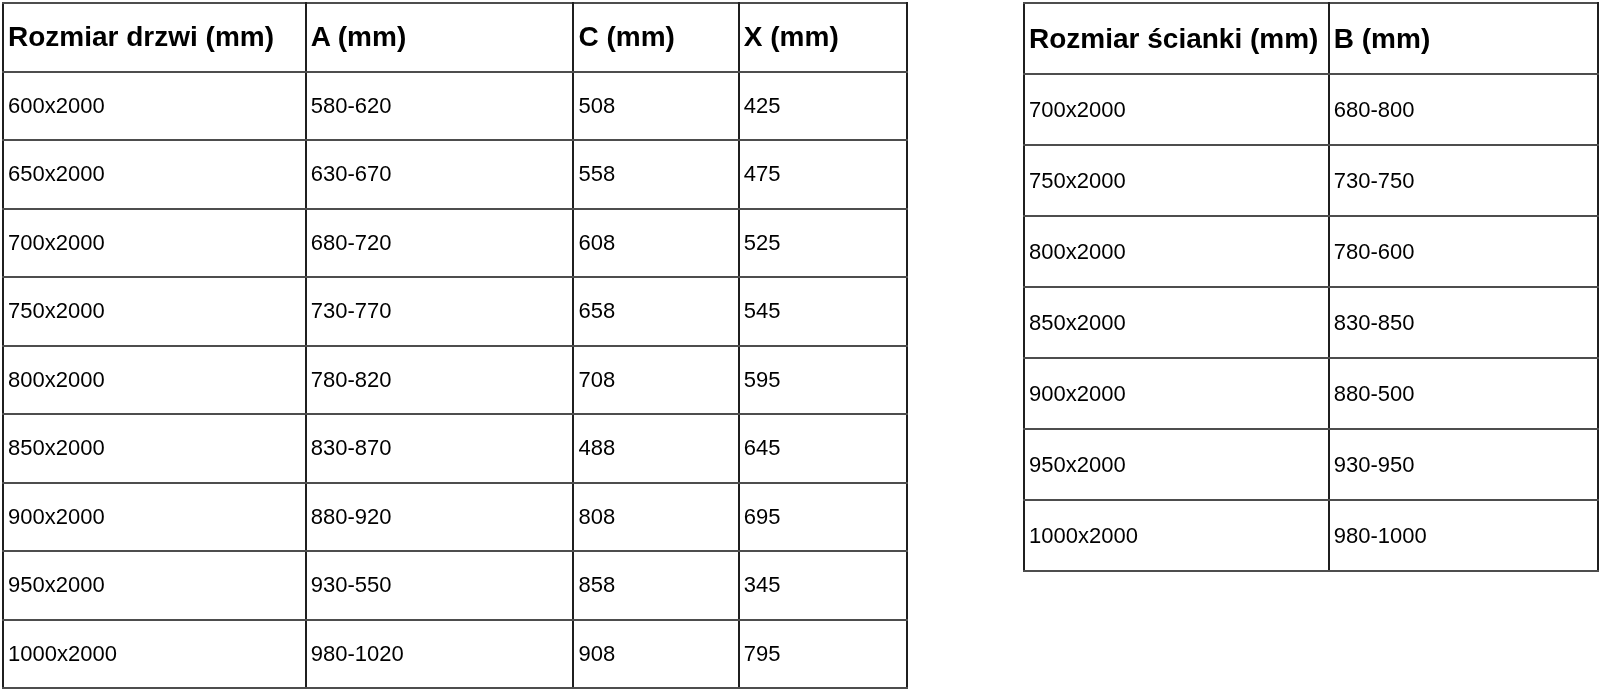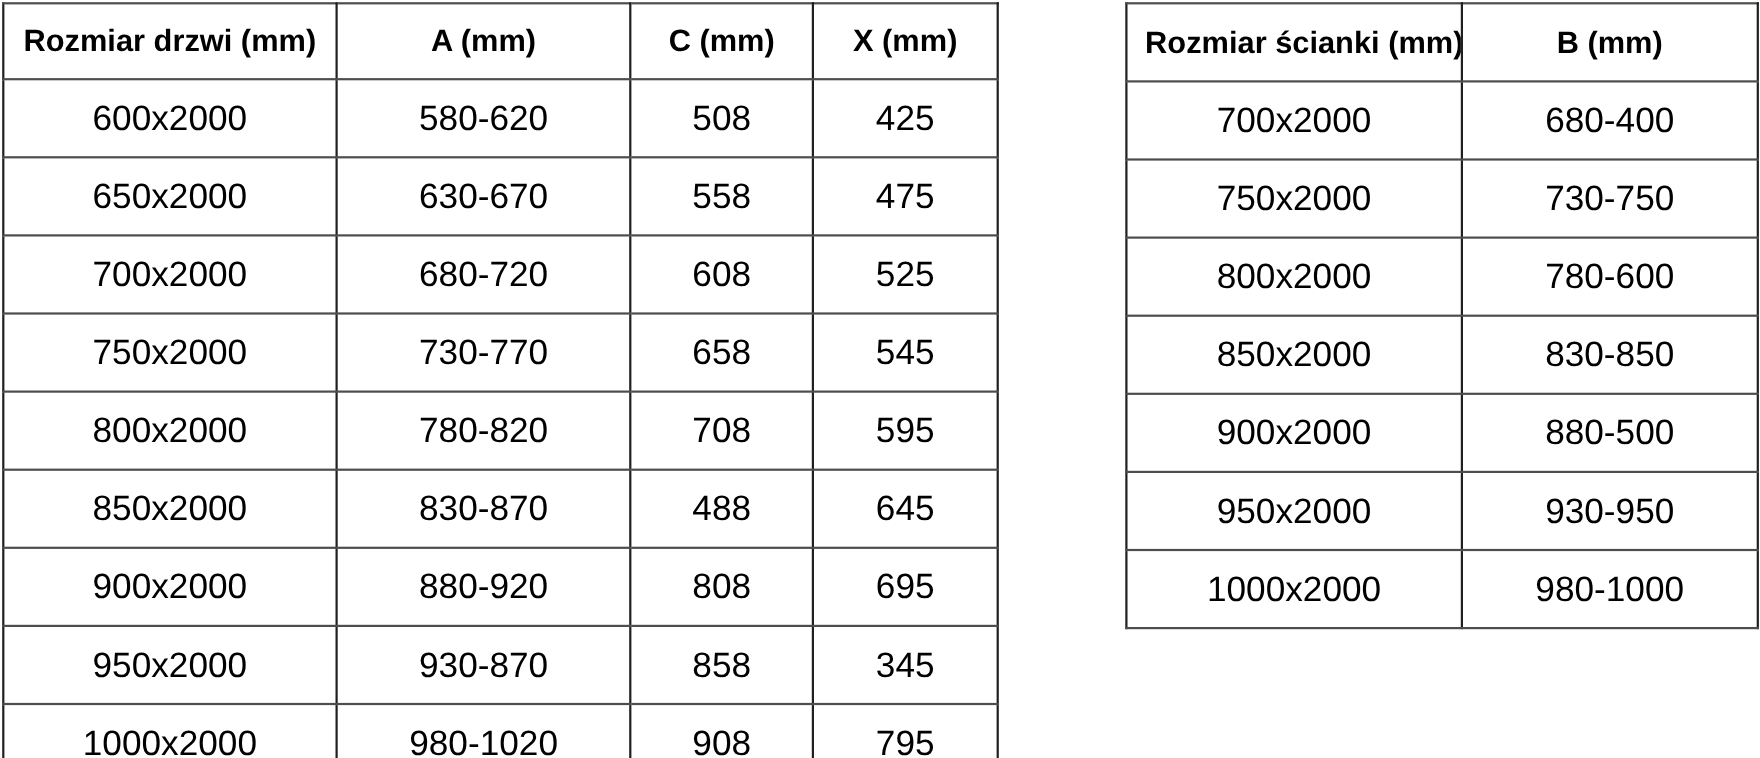--- a/index.html
+++ b/index.html
@@ -24,33 +24,33 @@
     position: absolute;
     border-collapse: collapse;
     table-layout: fixed;
     background: #ffffff;
   }
   table.spec td, table.spec th {
     border-top: 2px solid #4d4d4d;
     border-bottom: 2px solid #4d4d4d;
     border-left: 2px solid #1f1f1f;
     border-right: 2px solid #1f1f1f;
-    text-align: center;
+    text-align: left;
     vertical-align: middle;
-    padding: 16px;
+    padding: 4px;
     overflow: hidden;
     white-space: nowrap;
   }
   table.spec th {
     font-size: 28px;
     font-weight: bold;
     color: #000000;
   }
   table.spec td {
-    font-size: 32px;
+    font-size: 22px;
     font-weight: normal;
     color: #000000;
   }
   #door-table {
     left: 2px;
     top: 2px;
     width: 906px;
     height: 685px;
   }
   #door-table tr { height: 68.5px; }
@@ -125,21 +125,21 @@
         <td>645</td>
       </tr>
       <tr>
         <td>900x2000</td>
         <td>880-920</td>
         <td>808</td>
         <td>695</td>
       </tr>
       <tr>
         <td>950x2000</td>
-        <td>930-870</td>
+        <td>930-550</td>
         <td>858</td>
         <td>345</td>
       </tr>
       <tr>
         <td>1000x2000</td>
         <td>980-1020</td>
         <td>908</td>
         <td>795</td>
       </tr>
     </tbody>
@@ -150,21 +150,21 @@
       <col class="c0">
         <col class="c1">
     </colgroup>
     <tbody>
       <tr>
         <th>Rozmiar ścianki (mm)</th>
         <th>B (mm)</th>
       </tr>
       <tr>
         <td>700x2000</td>
-        <td>680-400</td>
+        <td>680-800</td>
       </tr>
       <tr>
         <td>750x2000</td>
         <td>730-750</td>
       </tr>
       <tr>
         <td>800x2000</td>
         <td>780-600</td>
       </tr>
       <tr>

